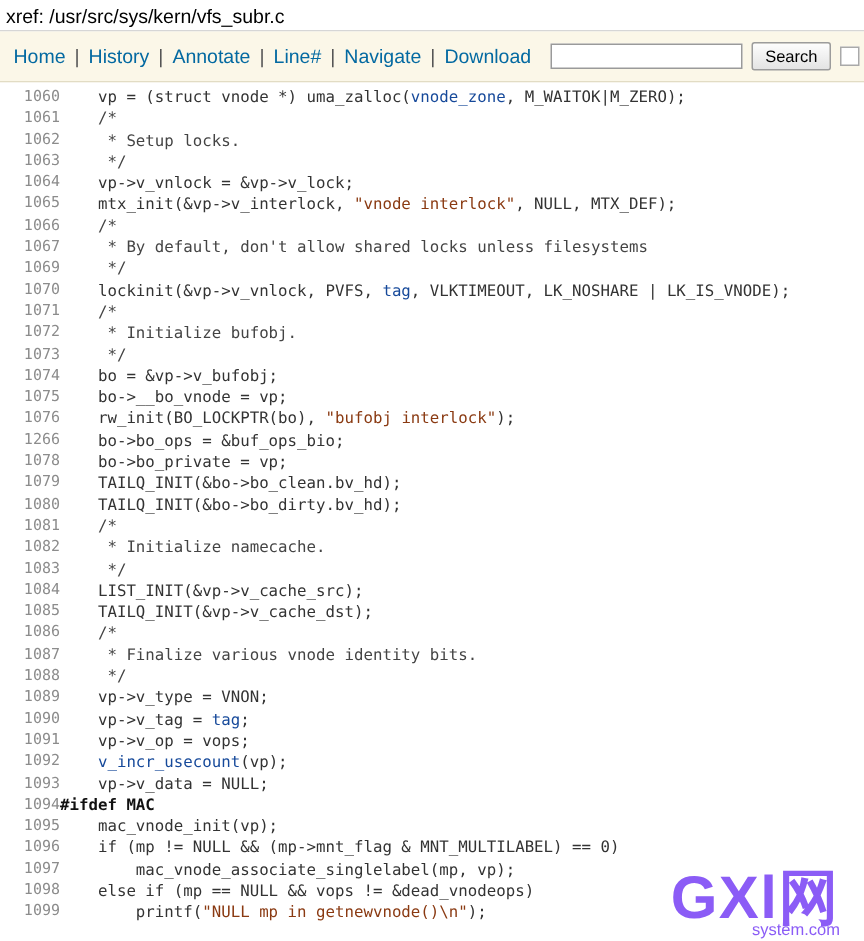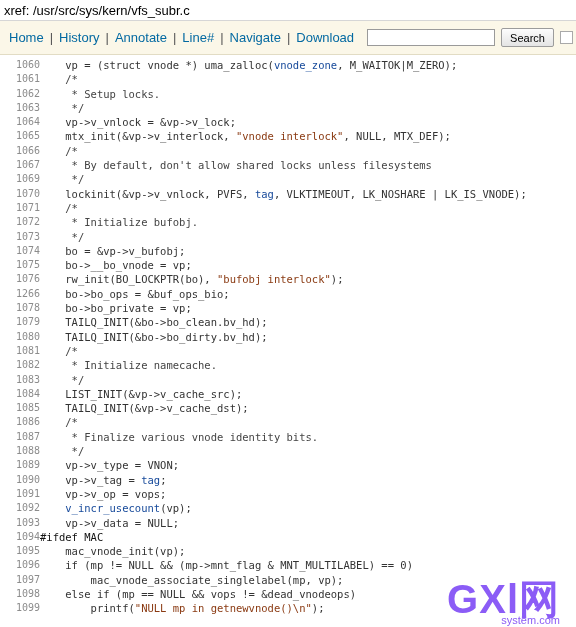--- a/index.html
+++ b/index.html
@@ -114,21 +114,21 @@
     font-size: 10px;
     user-select: none;
   }
   td.src {
     color: #333333;
     padding-left: 2px;
   }
   .cmt { color: #444444; }
   .id  { color: #16499a; }
   .str { color: #8a3a12; }
-  .pp  { color: #111111; }
+  .pp  { color: #111111; font-weight: bold; }
   .watermark {
     position: absolute;
     right: 16px;
     bottom: 2px;
     font-family: "Liberation Sans", sans-serif;
     font-weight: bold;
     font-size: 40px;
     color: #8b5cf6;
     letter-spacing: 1px;
     pointer-events: none;

